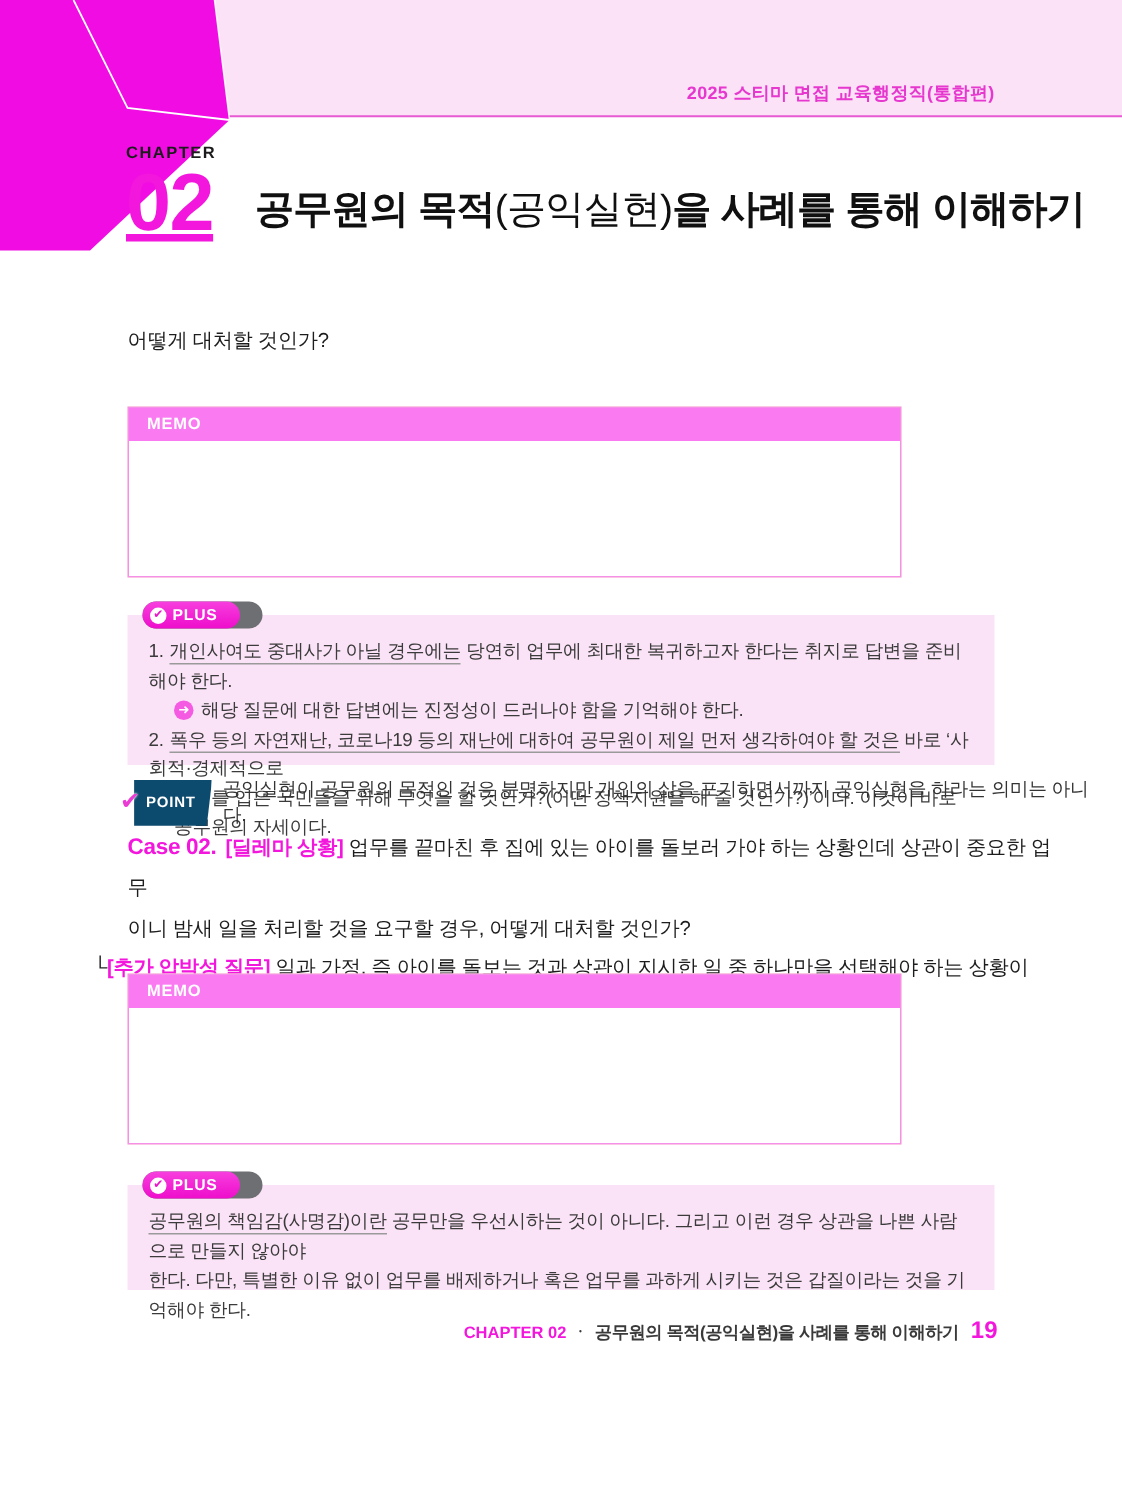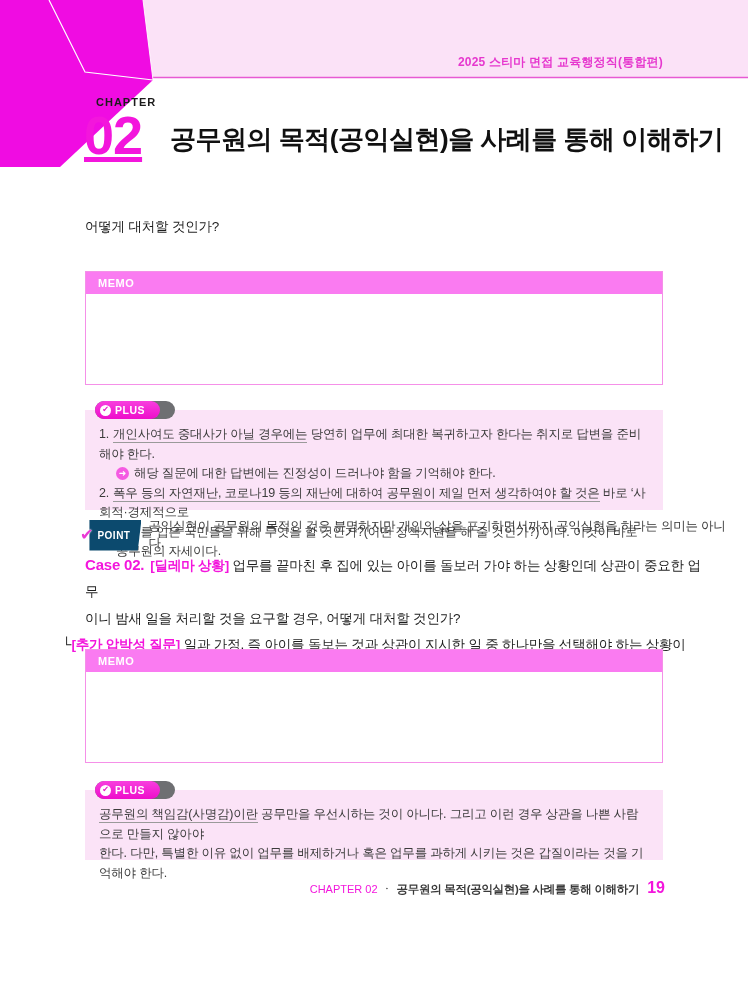--- a/index.html
+++ b/index.html
@@ -10,36 +10,36 @@
     overflow:hidden; margin:0 auto;
   }
   
   .decor { position:absolute; top:0; left:0; width:748px; height:180px; }
   .edition {
     position:absolute; top:54px; right:85px;
     font-size:12px; font-weight:bold; color:#E637CE; letter-spacing:0.2px;
   }
   
   .chapter-block { position:absolute; left:84px; top:96px; white-space:nowrap; }
-  .chapter-eyebrow { font-size:11px; font-weight:bold; color:#1c1c1c; letter-spacing:1px; margin-left:12px; }
+  .chapter-eyebrow { font-size:11px; font-weight:bold; color:#1c1c1c; letter-spacing:1px; margin-left:0; }
   .chapter-row { display:flex; align-items:flex-end; margin-top:2px; }
   .chapter-num { font-size:54px; line-height:0.95; font-weight:800; color:#F316DC; letter-spacing:-1px;text-decoration:underline; }
   .chapter-title { margin-left:28px; margin-bottom:4px; font-size:26px; font-weight:800; color:#101010; letter-spacing:-0.5px; }
-  .chapter-title .paren { font-weight:700;text-align:right; }
+  .chapter-title .paren { font-weight:400;text-align:right; }
   
   .case { position:absolute; font-size:13.5px; line-height:1.95; color:#1d1d1d; letter-spacing:-0.2px; }
   .case-label { color:#F316DC; font-weight:bold; font-size:15px; margin-right:6px; }
   .case-tag { color:#F316DC; font-weight:bold; }
   .case1 { left:85px; top:214px; width:620px; }
   .case2 { left:62px; top:550px; width:640px; }
   .case2 .pad { padding-left:23px; }
   .case2 .pad2 { padding-left:26px; }
   .tree { color:#1d1d1d; font-weight:bold; }
   
-  .memo { position:absolute; left:85px; width:578px; border:1.5px solid #F590E8; background:#fef9c3; }
+  .memo { position:absolute; left:85px; width:516px; border:1.5px solid #F590E8; background:#fef9c3; }
   .memo-head { height:22px; background:#FA7BF1; display:flex; align-items:center; padding-left:12px; }
   .memo-label { color:#ffffff; font-size:11px; font-weight:bold; letter-spacing:0.5px; }
   .memo-body { height:90px; background:#ffffff; }
   .memo1 { top:271px; }
   .memo2 { top:649px; }
   
   .plus { position:absolute; left:85px; width:578px; background:#FBE3F7; }
   .plus1 { top:410px; height:100px; padding:15px 14px 0 14px; }
   .plus2 { top:790px; height:70px; padding:15px 16px 0 14px; }
   .plus-badge { position:absolute; top:-9px; left:10px; width:80px; height:18px;
@@ -64,21 +64,21 @@
     display:flex; align-items:center; }
   .point-check { color:#EA3BD5; font-size:16px; font-weight:bold; line-height:1;
     text-shadow:0 0 2px #ffffff, 0 0 1px #ffffff; position:relative; z-index:2; margin-right:-4px; }
   .point-badge { background:#0c4a6e; color:#ffffff; font-size:10px; font-weight:bold;
     letter-spacing:0.5px; height:31px; display:flex; align-items:center;
     padding:0 11px 0 8px; clip-path:polygon(0 0,100% 0,93% 100%,0 100%);
     margin-right:7px; position:relative; z-index:1; }
   .point-text { font-size:12.5px; color:#333333; letter-spacing:-0.2px; }
   
   .footer { position:absolute; top:879px; right:83px; display:flex; align-items:baseline; }
-  .footer-chapter { color:#F316DC; font-size:11px; font-weight:normal; }
+  .footer-chapter { color:#F316DC; font-size:11px; font-weight:bold; }
   .footer-sep { color:#3a3a3a; font-size:11px; font-weight:bold; margin:0 4px; }
   .footer-title { color:#3a3a3a; font-size:11.5px; font-weight:bold; letter-spacing:-0.3px; }
   .footer-page { color:#F316DC; font-size:16px; font-weight:800; margin-left:8px; }
 </style>
 </head>
 <body>
 
 <div class="page">
 
   <svg class="decor" viewBox="0 0 748 180" xmlns="http://www.w3.org/2000/svg" aria-hidden="true">

